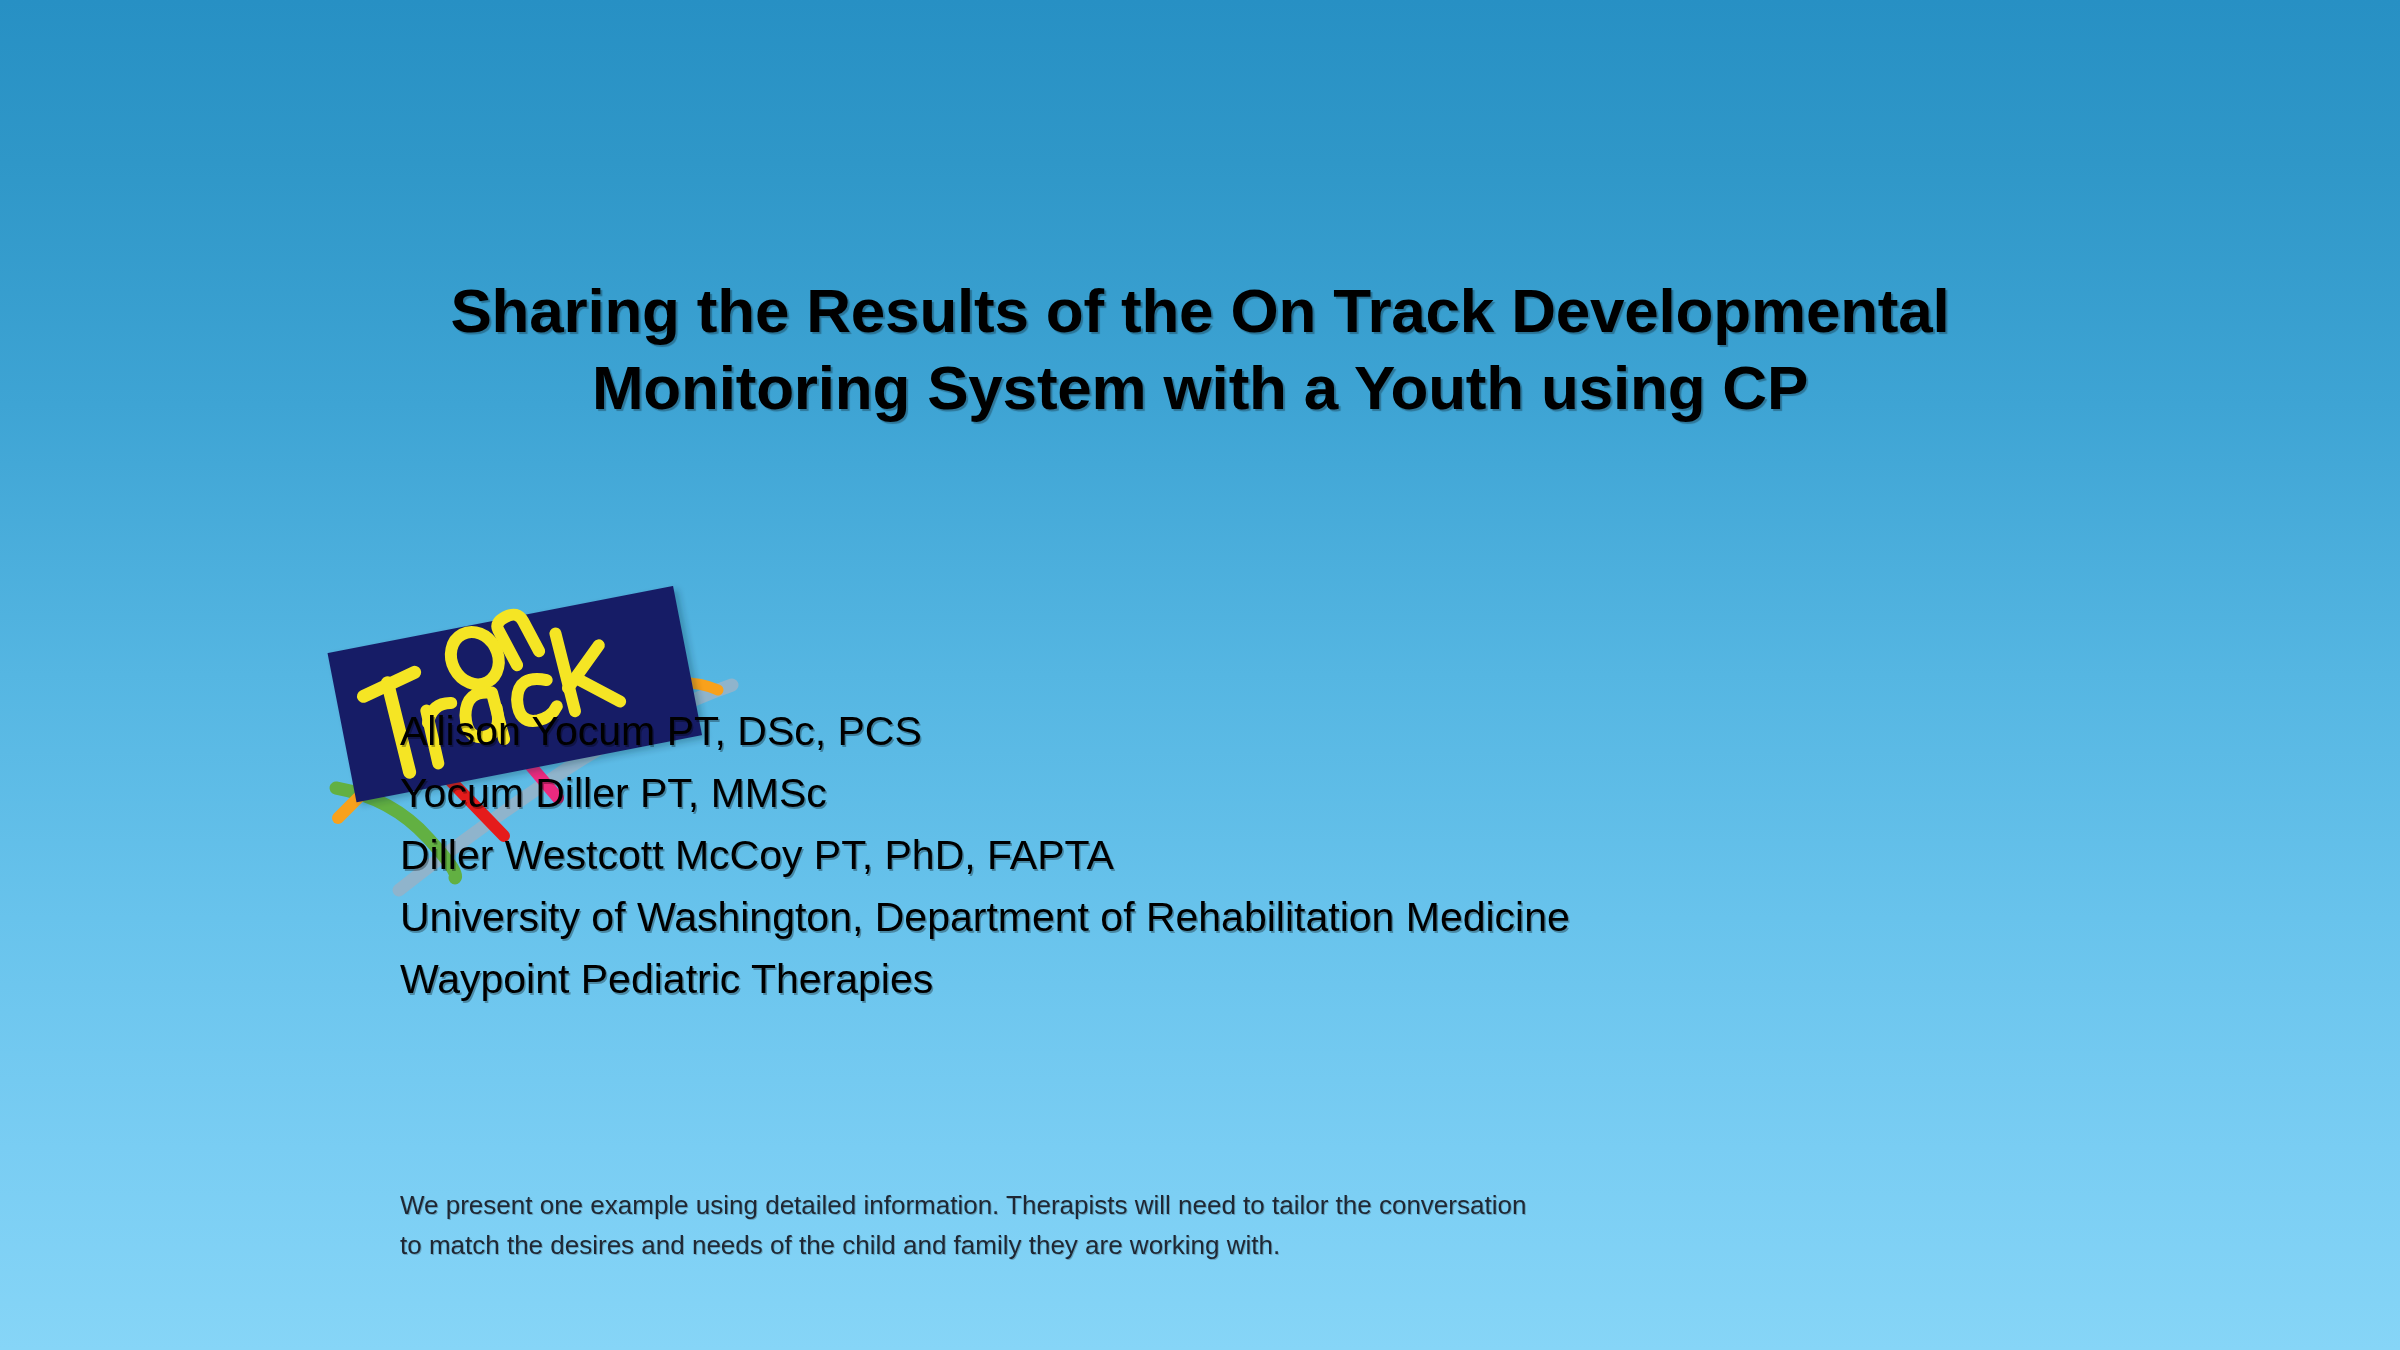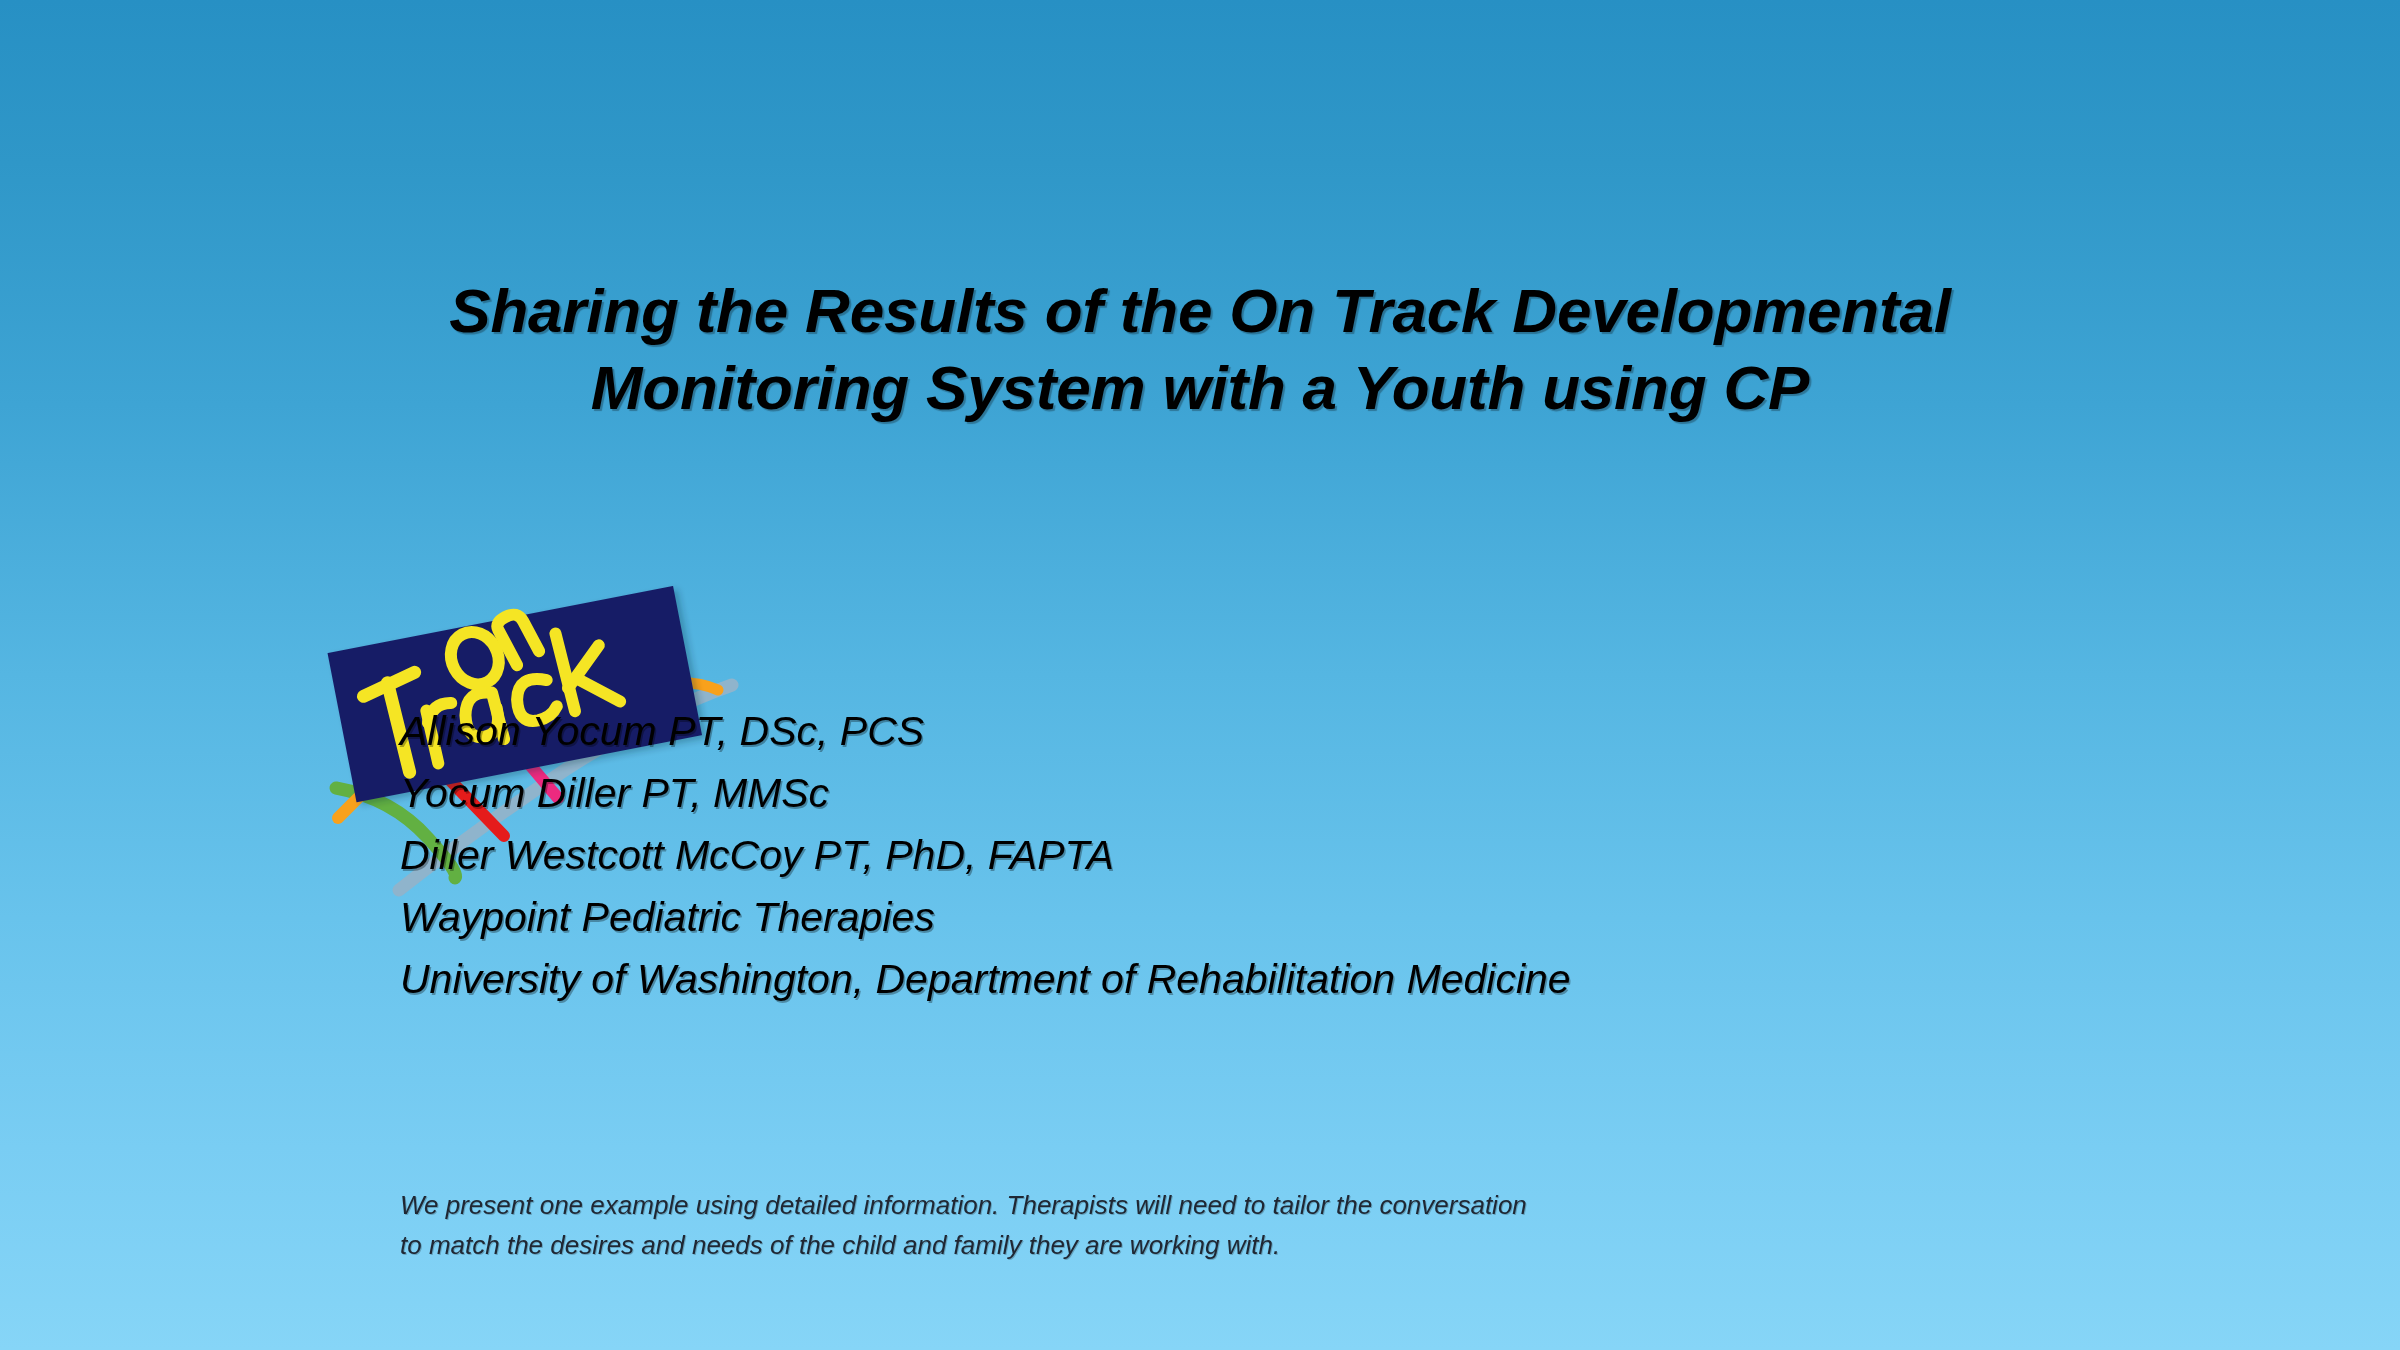--- a/index.html
+++ b/index.html
@@ -14,21 +14,20 @@
     overflow: hidden;
     background: linear-gradient(180deg,
         #2790c4 0%,
         #2f97c8 12%,
         #3ea4d4 30%,
         #55b6e2 50%,
         #68c3ec 68%,
         #79cdf3 85%,
         #86d5f7 100%);
     font-family: "Liberation Sans", sans-serif;
-    font-style: italic;
     -webkit-font-smoothing: antialiased;
   }
 
   
   #title-block {
     position: absolute;
     left: 300px;
     top: 272px;
     width: 1800px;
     text-align: center;
@@ -154,22 +153,22 @@
           <path d="M 216 56 L 250 90" stroke-width="12"></path>
         </g>
       </g>
     </svg>
   </div>
 
   <div id="author-block">
     <div class="author-line">Allison Yocum PT, DSc, PCS</div>
     <div class="author-line">Yocum Diller PT, MMSc</div>
     <div class="author-line">Diller Westcott McCoy PT, PhD, FAPTA</div>
+    <div class="author-line">University of Washington, Department of Rehabilitation Medicine</div>
     <div class="author-line">Waypoint Pediatric Therapies</div>
-    <div class="author-line">University of Washington, Department of Rehabilitation Medicine</div>
   </div>
 
   <div id="footer-note">
     <div class="note-line">We present one example using detailed information. Therapists will need to tailor the conversation</div>
     <div class="note-line">to match the desires and needs of the child and family they are working with.</div>
   </div>
 
 </div>
 
 </body></html>

